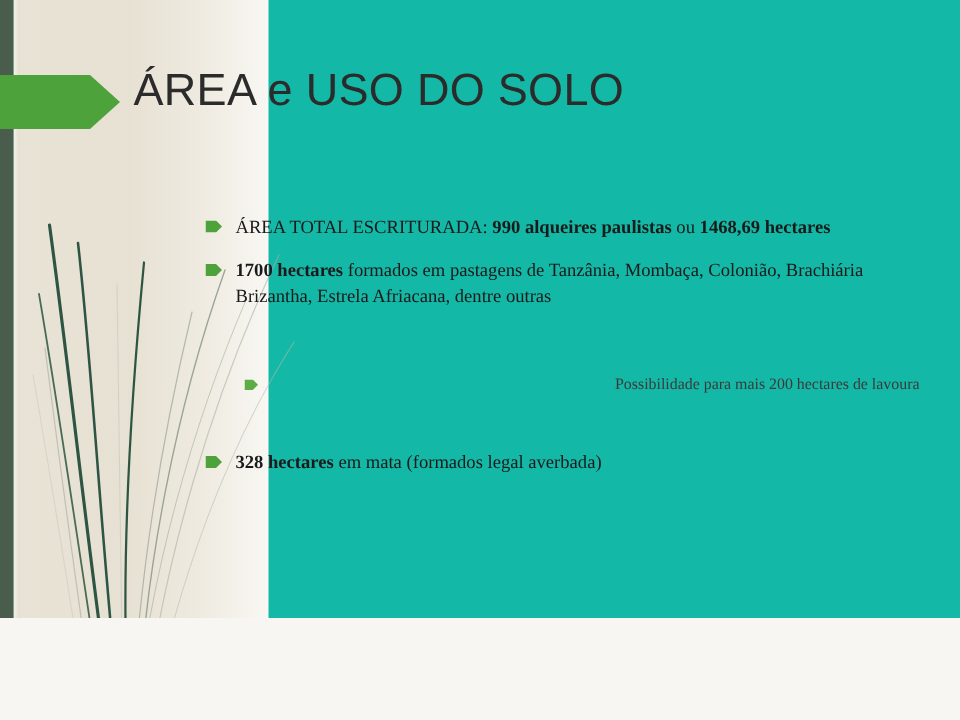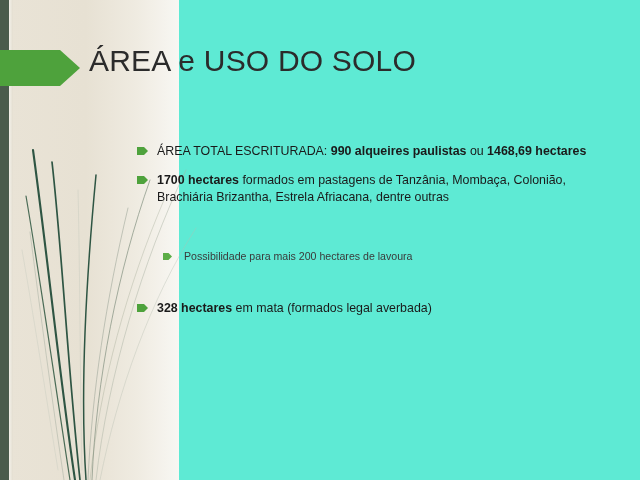--- a/index.html
+++ b/index.html
@@ -2,22 +2,22 @@
 <html><head>
 <meta charset="utf-8">
 <style>
   html,body{margin:0;padding:0;}
   body{
     width:640px;height:480px;overflow:hidden;
     font-family:"Liberation Sans", sans-serif;
     background:#F7F6F2;
   }
   #slide{
-    position:relative;width:640px;height:480px;
-    background:#5eead4;
+    position:relative;width:640px;height:412px;
+    background:#14b8a6;
     overflow:hidden;
   }
   
   .cream-panel{
     position:absolute;left:9px;top:0;width:170px;height:480px;
     background:linear-gradient(to right,#E9E3D6 0%,#E7E1D3 45%,#EFEBE1 75%,#F8F7F3 100%);
   }
   .cream-edge{
     position:absolute;left:9px;top:0;width:4px;height:480px;
     background:linear-gradient(to right,#F3F1EA,#E4DED0);
@@ -48,33 +48,34 @@
     padding-left:24px;
     color:#1A1A1A;
     font-size:12.4px;
     line-height:17px;
   }
   .bullet-row.lvl2{
     padding-left:51px;
     font-size:10.6px;
     line-height:15px;
     color:#3A3A3A;
+    text-align:right;
   }
   .marker{
     position:absolute;left:4px;top:4px;
     width:11px;height:8px;
   }
   .lvl2 .marker{
     left:30px;top:4px;width:9px;height:7px;
   }
   .gap-lg{height:24px;}
   .gap-md{height:12px;}
   .gap-sm{height:7px;}
   .b{font-weight:bold;}
-  .txt{display:inline;}
+  .txt{display:inline;font-family:Liberation Serif, serif;}
 </style>
 </head>
 <body>
 
 <div id="slide">
 
   <div class="cream-panel"></div>
   <div class="cream-edge"></div>
   <div class="dark-bar"></div>
 

